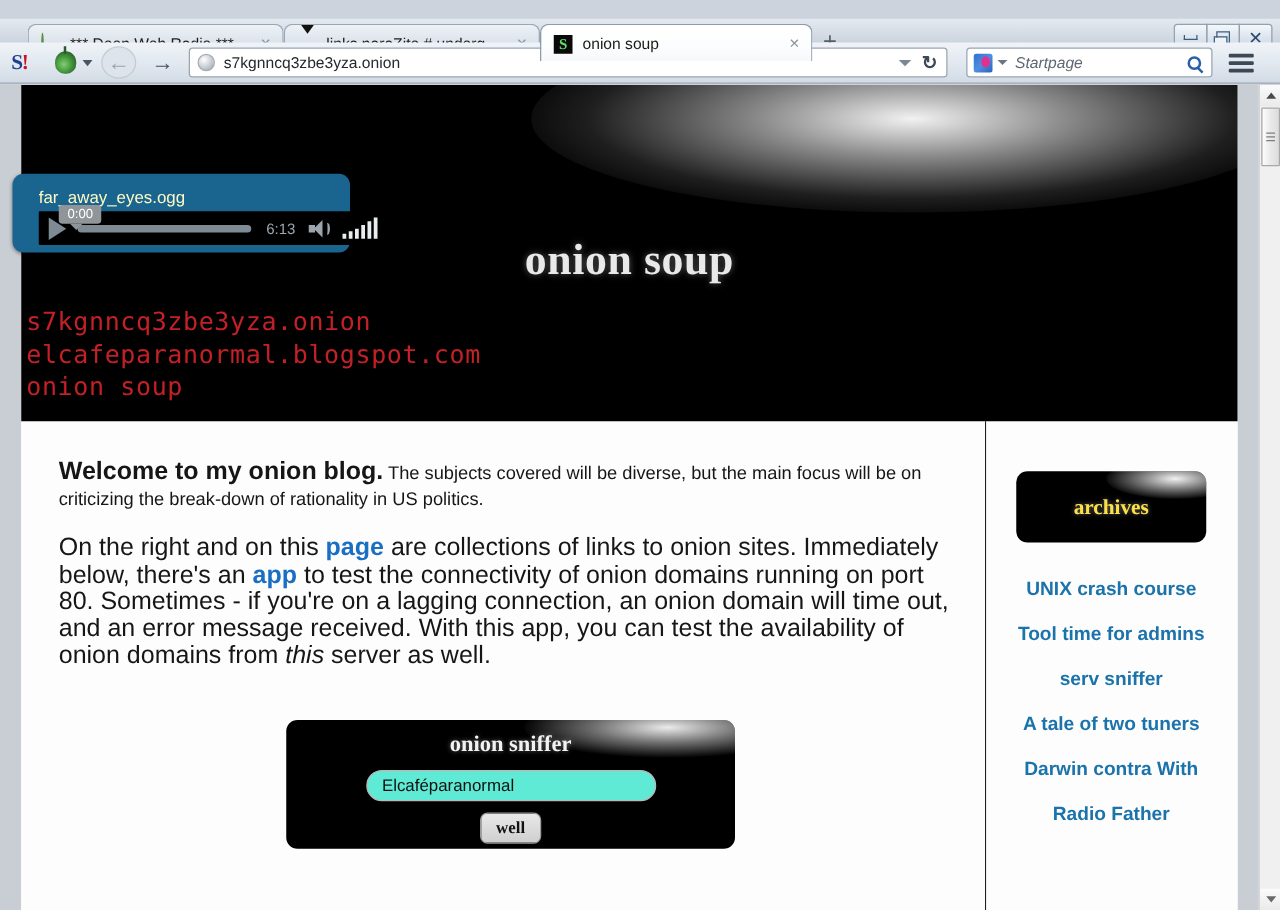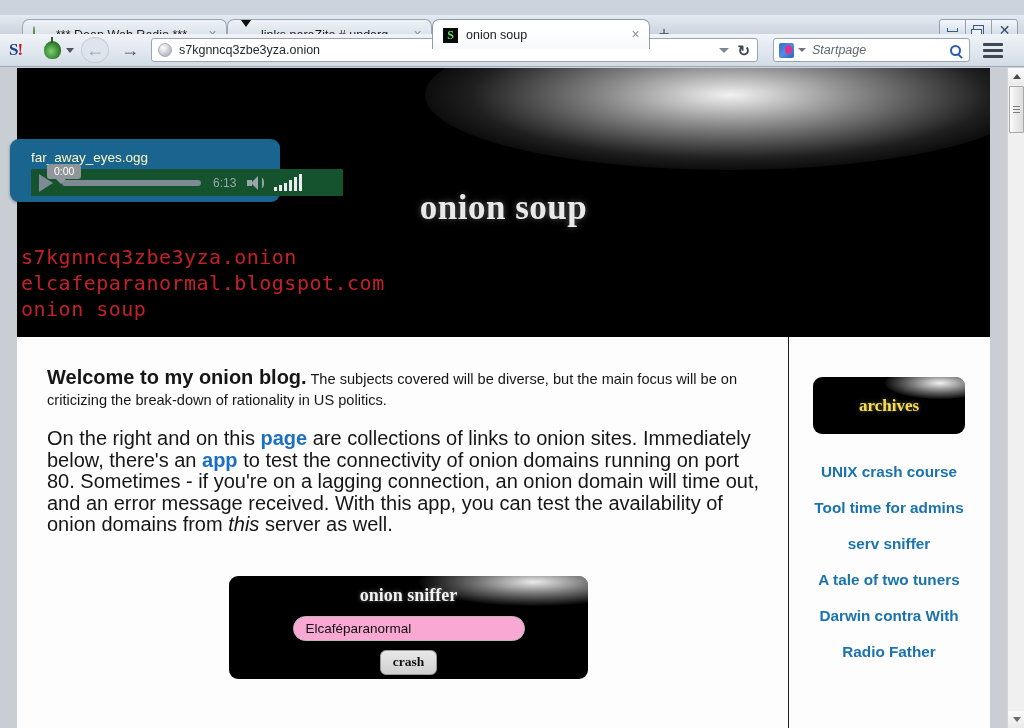--- a/index.html
+++ b/index.html
@@ -177,21 +177,21 @@
     background: radial-gradient(ellipse at center, rgba(255,255,255,.92) 0%, rgba(255,255,255,.45) 35%, rgba(255,255,255,0) 72%);
     border-radius: 50%;
   }
   .sniffer-title {
     position: relative; text-align: center; padding-top: 9px;
     font-family: "Liberation Serif", serif; font-weight: bold; font-size: 18px; color: #f2f2f2;
     text-shadow: 0 0 4px rgba(255,255,255,.4);
   }
   .sniffer-input {
     display: block; margin: 10px auto 0 auto; width: 232px; height: 25px;
-    border-radius: 13px; border: 1px solid #b9b9b9; background: #f9a8d4;
+    border-radius: 13px; border: 1px solid #b9b9b9; background: #5eead4;
     font-size: 13.5px; color: #101010; padding: 0 12px;
     font-family: "Liberation Sans", sans-serif;
   }
   .sniffer-btn {
     display: block; margin: 9px auto 0 auto; padding: 3px 12px 4px 12px;
     background: linear-gradient(to bottom,#e8e8e8 0%, #cfcfcf 100%);
     border: 1px solid #9b9b9b; border-radius: 6px;
     font-family: "Liberation Serif", serif; font-weight: bold; font-size: 13.5px; color: #111;
   }
 
@@ -221,21 +221,21 @@
   
   .audio-wrap {
     position: absolute; left: 10px; top: 71px; width: 270px; height: 63px;
     background: #1a6490; border-radius: 9px; box-shadow: 0 1px 3px rgba(0,0,0,.4);
   }
   .audio-name {
     position: absolute; left: 21px; top: 11px; font-size: 13.5px; color: #fef9c3;
   }
   .audio-ctrl {
     position: absolute; left: 21px; top: 30px; width: 312px; height: 27px;
-    background: #14532d; display: flex; align-items: center; border-radius: 1px;
+    background: #000000; display: flex; align-items: center; border-radius: 1px;
   }
   .play-tri {
     width:0;height:0;border-top:9px solid transparent;border-bottom:9px solid transparent;
     border-left:14px solid #7e8a94; margin-left: 8px;
   }
   .track { flex:none; width: 139px; height: 6px; background: #7e8a94; border-radius: 3px; margin-left: 9px; }
   .dur { font-size: 12px; color: #9aa5ae; margin-left: 12px; }
   .spk { margin-left: 11px; position: relative; width: 17px; height: 14px; }
   .spk-body { position:absolute;left:0;top:4px;width:5px;height:6px;background:#9aa5ae; }
   .spk-cone { position:absolute;left:4px;top:0;width:0;height:0;
@@ -370,21 +370,21 @@
             <b>Welcome to my onion blog.</b><span> The subjects covered will be diverse, but the main focus will be on criticizing the break-down of rationality in US politics.</span>
           </p>
           <p class="para">
             <span>On the right and on this </span><a href="#">page</a><span> are collections of links to onion sites. Immediately below, there's an </span><a href="#">app</a><span> to test the connectivity of onion domains running on port 80. Sometimes - if you're on a lagging connection, an onion domain will time out, and an error message received. With this app, you can test the availability of onion domains from </span><i>this</i><span> server as well.</span>
           </p>
 
           <div class="sniffer">
             <div class="sniffer-glow"></div>
             <div class="sniffer-title">onion sniffer</div>
             <input class="sniffer-input" type="text" value="Elcaféparanormal" style="">
-            <button class="sniffer-btn">crash</button>
+            <button class="sniffer-btn">well</button>
           </div>
         </div>
 
         <div class="sidebar">
           <div class="arch-box">
             <div class="arch-glow"></div>
             <div class="arch-label">archives</div>
           </div>
           <a href="#" class="sb-link m1">UNIX crash course</a>
           <a href="#" class="sb-link">Tool time for admins</a>

